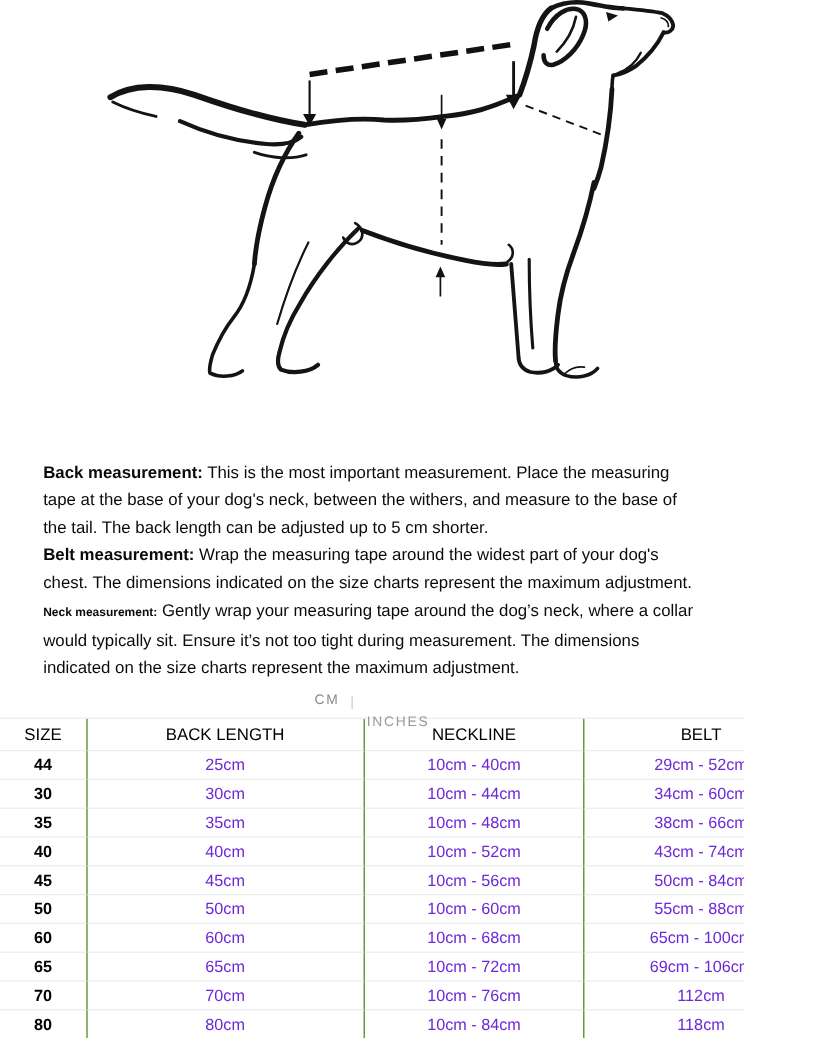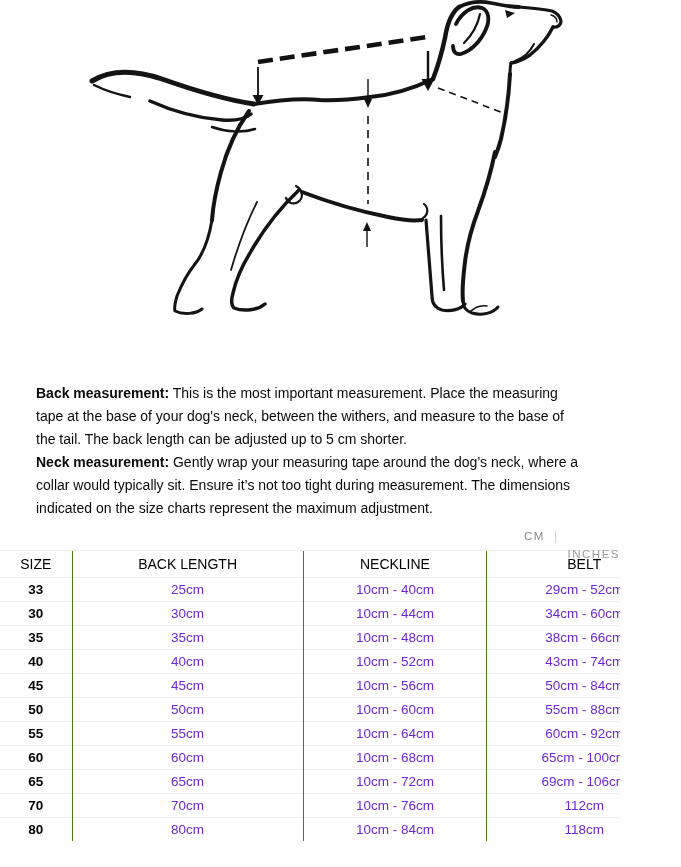--- a/index.html
+++ b/index.html
@@ -11,21 +11,21 @@
   .diagram-wrap { width:681px; height:358px; }
   .diagram-wrap svg { display:block; width:681px; height:358px; }
 
   
   .instructions { margin:24px 36px 0 36px; font-size:14px; line-height:23px; color:#0a0a0a; }
   .instructions p { margin:0; }
   .instructions strong { font-weight:bold; }
   .instructions p:nth-of-type(3) strong { font-size:10px; }
 
   
-  .unit-toggle { margin-top:7px; height:17px; display:flex; justify-content:flex-end; align-items:center;
+  .unit-toggle { margin-top:7px; height:17px; display:flex; justify-content:center; align-items:center;
                  font-size:11.5px; letter-spacing:1.5px; }
   .unit-toggle .unit { color:#8a8a8a; cursor:pointer; }
   .unit-toggle .unit.alt { color:#9a9a9a;margin-top:37px; }
   .unit-toggle .divider { color:#cccccc; margin:0 9px; font-size:12px; }
 
   
   table.size-table { width:681px; border-collapse:collapse; table-layout:fixed; margin-top:6px;
                      text-align:center; }
   table.size-table th {
     font-size:14px; font-weight:normal; padding:4px 0; line-height:18px;
@@ -110,20 +110,21 @@
           <path d="M363,231 L371,231 L367,222 Z" fill="#111111" stroke="none"></path>
         </g>
 
         <path d="M438,88 L506,114" stroke-width="1.6" stroke-dasharray="7 5"></path>
       </g>
     </svg>
   </div>
 
   <div class="instructions">
       <p><strong>Back measurement:</strong> This is the most important measurement. Place the measuring tape at the base of your dog's neck, between the withers, and measure to the base of the tail. The back length can be adjusted up to 5 cm shorter.</p>
+      <p><strong>Belt measurement:</strong> Wrap the measuring tape around the widest part of your dog's chest. The dimensions indicated on the size charts represent the maximum adjustment.</p>
       <p><strong>Neck measurement:</strong> Gently wrap your measuring tape around the dog’s neck, where a collar would typically sit. Ensure it’s not too tight during measurement. The dimensions indicated on the size charts represent the maximum adjustment.</p>
     </div>
 
   <div class="unit-toggle">
     <span class="unit">CM</span>
     <span class="divider">|</span>
     <span class="unit alt">INCHES</span>
   </div>
 
   <table class="size-table">
@@ -136,21 +137,21 @@
     <thead>
       <tr>
           <th>SIZE</th>
           <th>BACK LENGTH</th>
           <th>NECKLINE</th>
           <th>BELT</th>
         </tr>
     </thead>
     <tbody>
         <tr>
-          <td>33</td>
+          <td>44</td>
           <td>25cm</td>
           <td>10cm - 40cm</td>
           <td>29cm - 52cm</td>
         </tr>
         <tr>
           <td>30</td>
           <td>30cm</td>
           <td>10cm - 44cm</td>
           <td>34cm - 60cm</td>
         </tr>
@@ -172,26 +173,20 @@
           <td>10cm - 56cm</td>
           <td>50cm - 84cm</td>
         </tr>
         <tr>
           <td>50</td>
           <td>50cm</td>
           <td>10cm - 60cm</td>
           <td>55cm - 88cm</td>
         </tr>
         <tr>
-          <td>55</td>
-          <td>55cm</td>
-          <td>10cm - 64cm</td>
-          <td>60cm - 92cm</td>
-        </tr>
-        <tr>
           <td>60</td>
           <td>60cm</td>
           <td>10cm - 68cm</td>
           <td>65cm - 100cm</td>
         </tr>
         <tr>
           <td>65</td>
           <td>65cm</td>
           <td>10cm - 72cm</td>
           <td>69cm - 106cm</td>

